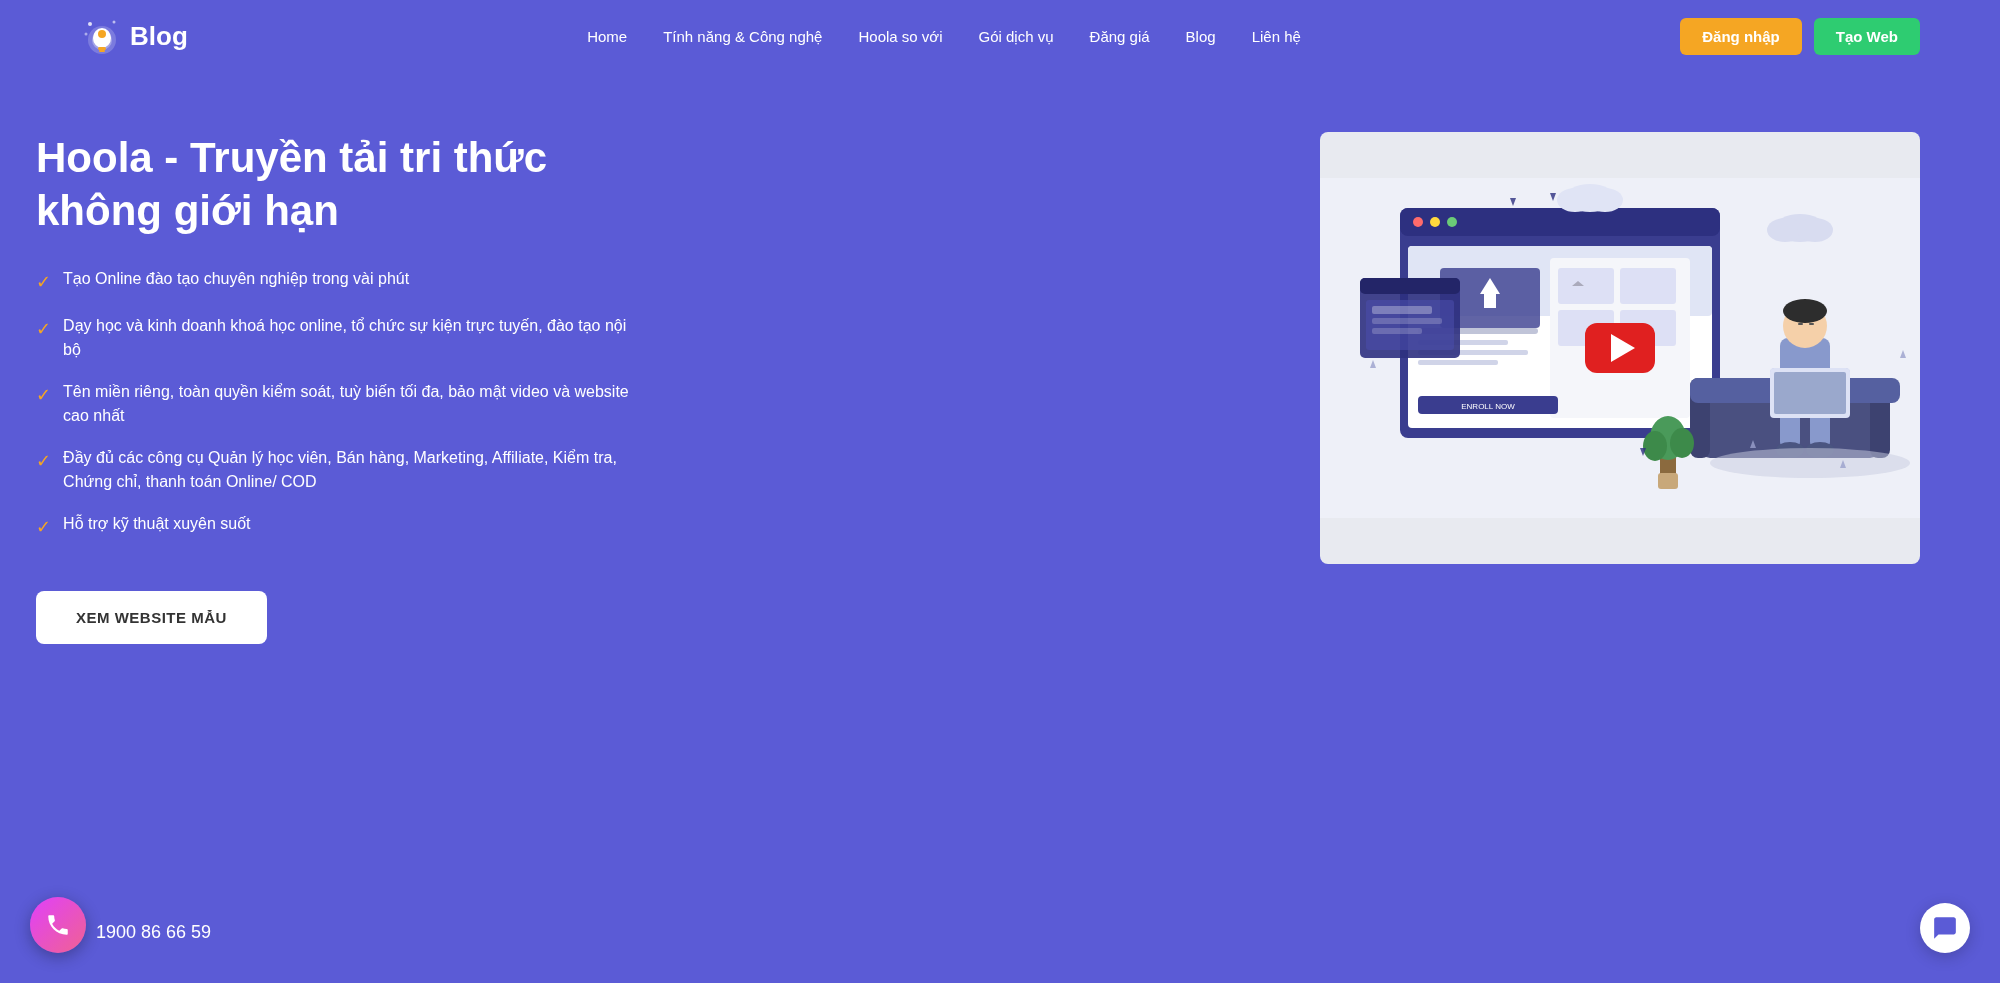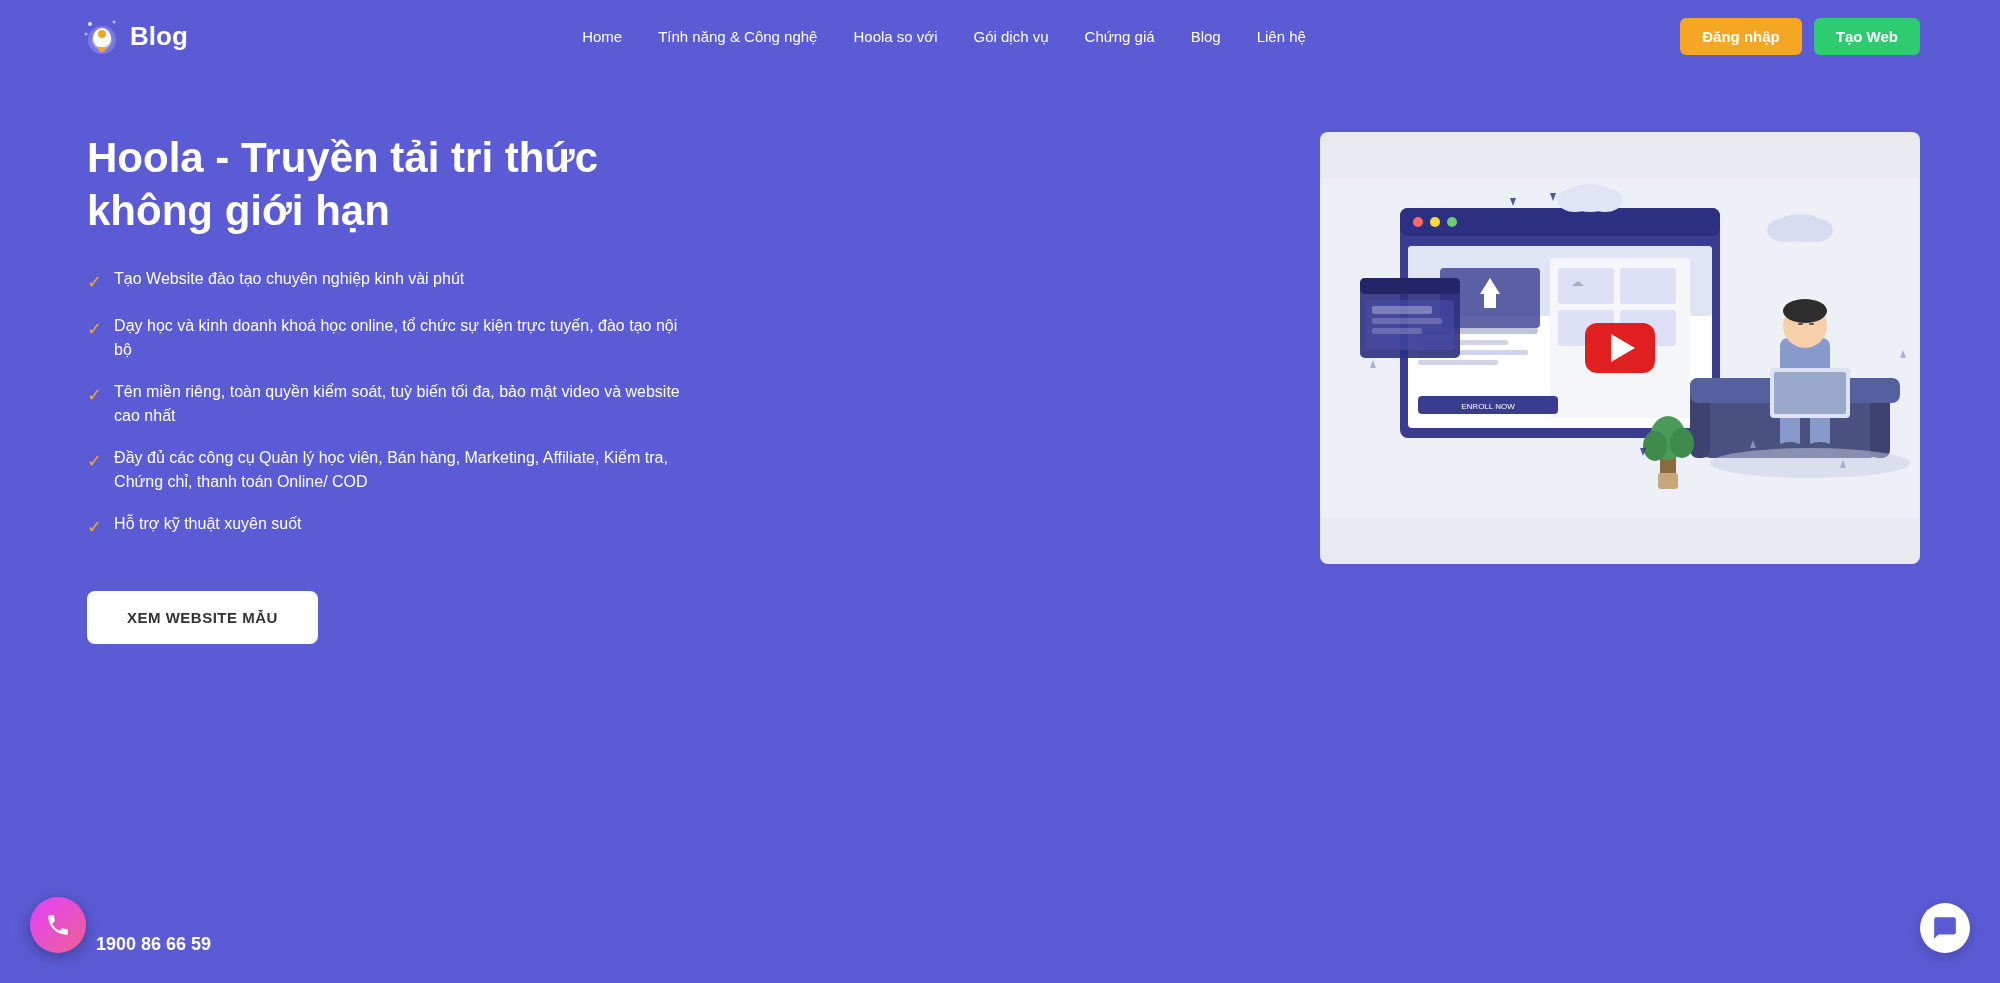--- a/index.html
+++ b/index.html
@@ -69,21 +69,21 @@
       font-size: 15px;
       font-weight: 600;
       cursor: pointer;
     }
 
     
     .hero {
       display: flex;
       align-items: flex-start;
       justify-content: space-between;
-      padding: 60px 80px 80px 87px;
+      padding: 60px 80px 80px 36px;
       background-color: #5b5bd6;
       min-height: 860px;
     }
     .hero-left {
       max-width: 640px;
       flex: 1;
       padding-right: 40px;
     }
     .hero-title {
       font-size: 42px;
@@ -190,25 +190,25 @@
       border-radius: 50%;
       display: flex;
       align-items: center;
       justify-content: center;
       cursor: pointer;
       z-index: 100;
       box-shadow: 0 4px 16px rgba(0,0,0,0.3);
     }
     .phone-number {
       position: fixed;
-      bottom: 28px;
+      bottom: 40px;
       left: 96px;
       color: #fff;
       font-size: 18px;
-      font-weight: 700;
+      font-weight: 400;
       z-index: 100;
     }
 
     
     .chat-float {
       position: fixed;
       bottom: 30px;
       right: 30px;
       width: 50px;
       height: 50px;
@@ -248,39 +248,39 @@
       <circle cx="6" cy="20" r="1.5" fill="#fff" opacity="0.5"></circle>
     </svg>
     <span class="logo-text">Blog</span>
   </div>
 
   <nav>
     <a class="nav-link">Home</a>
     <a class="nav-link">Tính năng &amp; Công nghệ</a>
     <a class="nav-link">Hoola so với</a>
     <a class="nav-link">Gói dịch vụ</a>
-    <a class="nav-link">Chứng giá</a>
+    <a class="nav-link">Đăng giá</a>
     <a class="nav-link">Blog</a>
     <a class="nav-link">Liên hệ</a>
   </nav>
 
   <div class="header-actions">
     <button class="btn-login">Đăng nhập</button>
     <button class="btn-create-web">Tạo Web</button>
   </div>
 </header>
 
 <section class="hero">
   <div class="hero-left">
     <h1 class="hero-title">Hoola - Truyền tải tri thức không giới hạn</h1>
 
     <ul class="hero-features">
       <li class="hero-feature-item">
         <span class="check-icon">✓</span>
-        <span>Tạo Website đào tạo chuyên nghiệp kinh vài phút</span>
+        <span>Tạo Online đào tạo chuyên nghiệp trong vài phút</span>
       </li>
       <li class="hero-feature-item">
         <span class="check-icon">✓</span>
         <span>Dạy học và kinh doanh khoá học online, tổ chức sự kiện trực tuyến, đào tạo nội bộ</span>
       </li>
       <li class="hero-feature-item">
         <span class="check-icon">✓</span>
         <span>Tên miền riêng, toàn quyền kiểm soát, tuỳ biến tối đa, bảo mật video và website cao nhất</span>
       </li>
       <li class="hero-feature-item">

